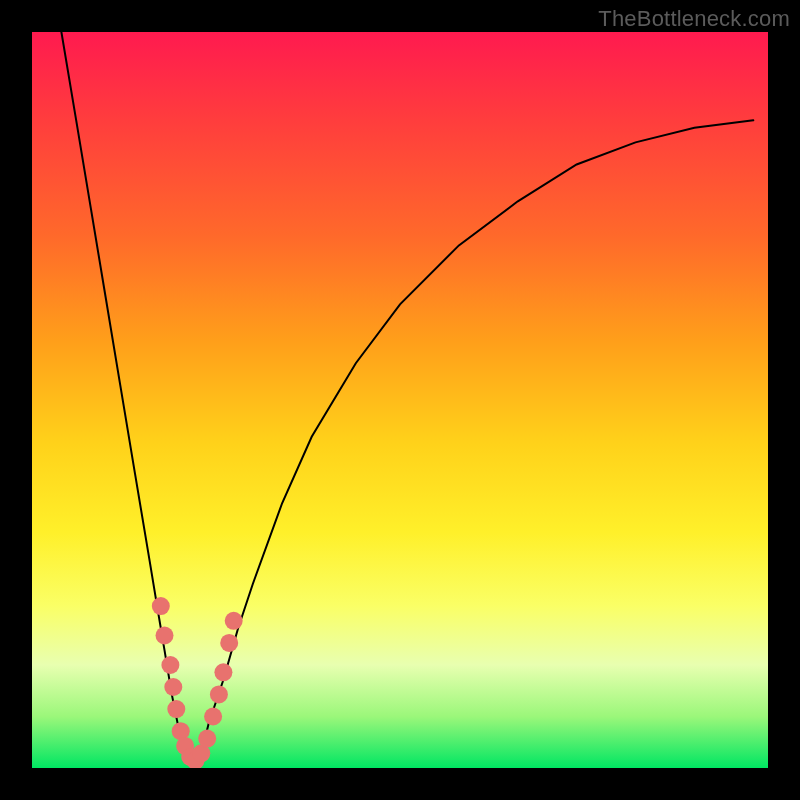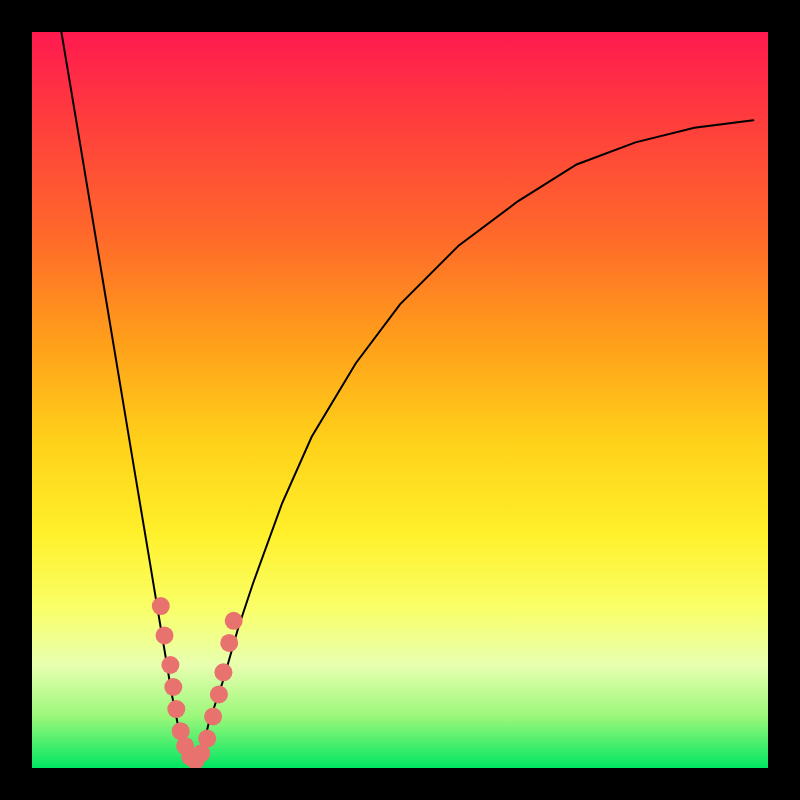--- a/index.html
+++ b/index.html
@@ -75,13 +75,14 @@
           <circle cx="169.3" cy="721.3" r="9" fill="#e8726e"></circle>
           <circle cx="175.2" cy="706.6" r="9" fill="#e8726e"></circle>
           <circle cx="181.1" cy="684.5" r="9" fill="#e8726e"></circle>
           <circle cx="186.9" cy="662.4" r="9" fill="#e8726e"></circle>
           <circle cx="191.4" cy="640.3" r="9" fill="#e8726e"></circle>
           <circle cx="197.2" cy="610.9" r="9" fill="#e8726e"></circle>
           <circle cx="201.7" cy="588.8" r="9" fill="#e8726e"></circle>
         </g>
     </svg>
   </div>
+  <div class="watermark">TheBottleneck.com</div>
 </div>
 
 </body></html>

